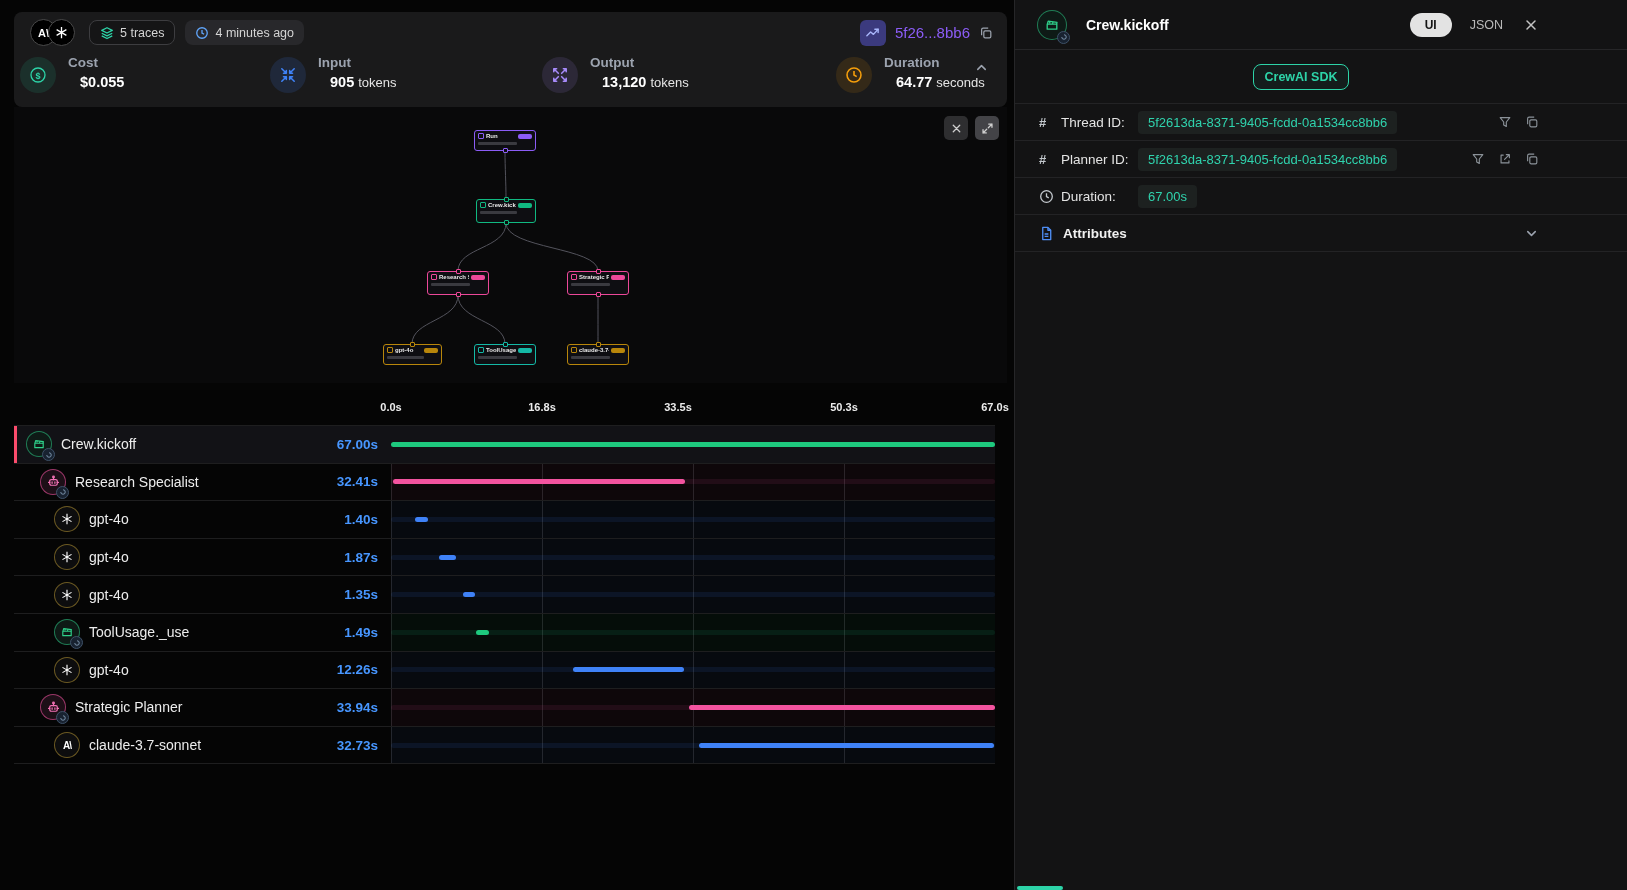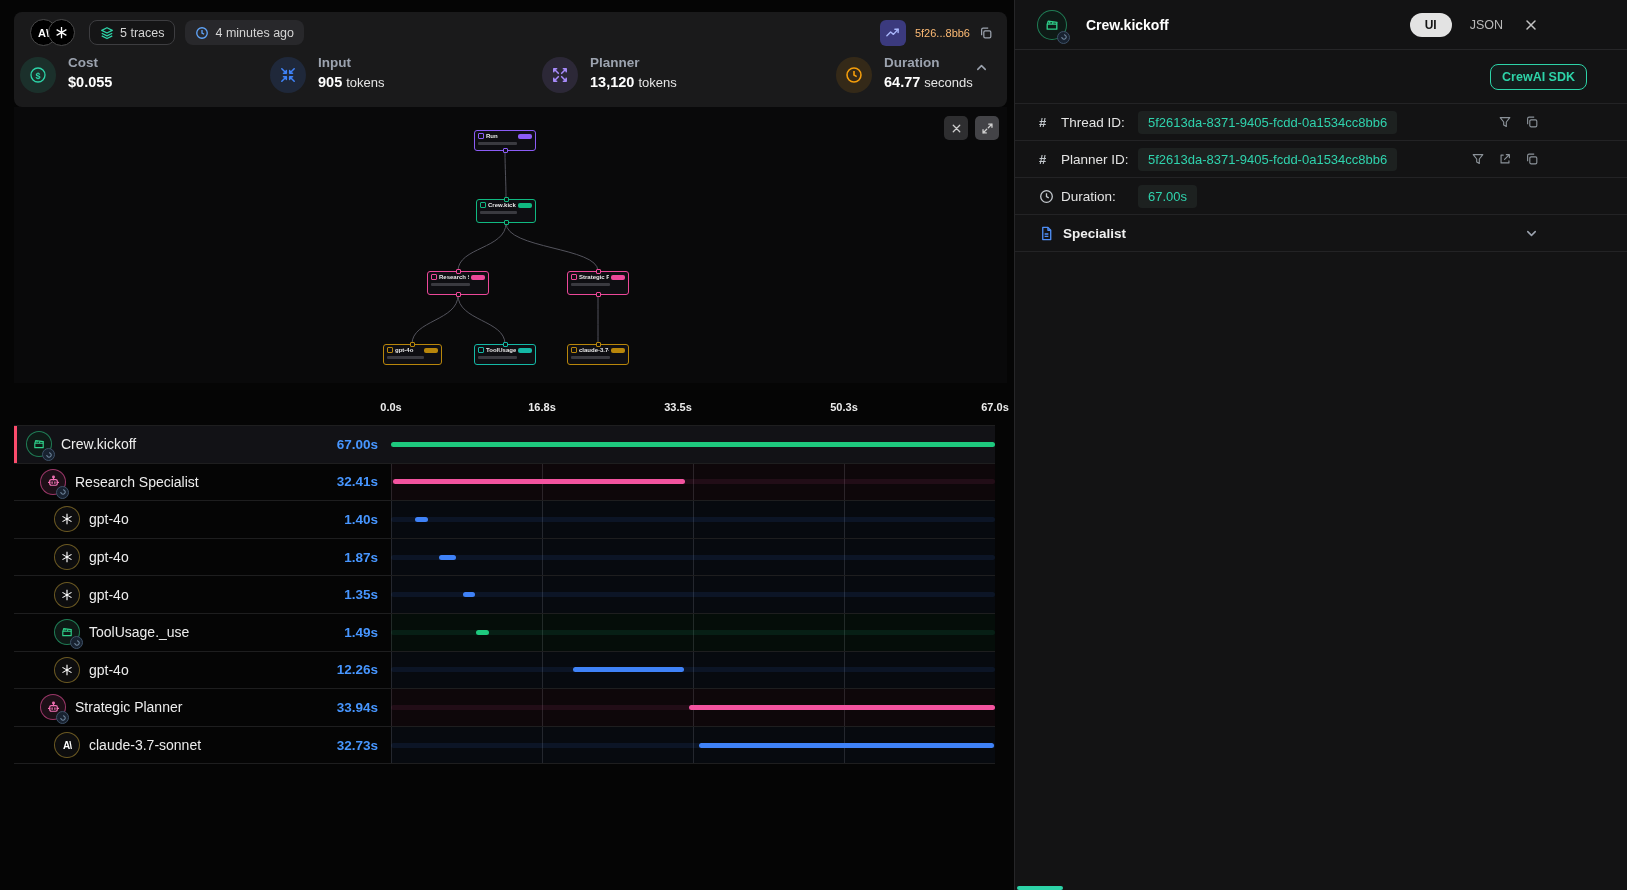--- a/index.html
+++ b/index.html
@@ -14,28 +14,28 @@
   .topcard { position:absolute; left:14px; top:12px; width:993px; height:95px; background:#1a1a1b; border-radius:8px; }
   .topcard-row1 { position:relative; height:41px; display:flex; align-items:center; padding:0 14px 0 16px; }
   .avatars { display:flex; align-items:center; margin-right:14px; }
   .avatar { width:27px; height:27px; border-radius:50%; background:#000; border:1px solid #4a4a4a; display:flex; align-items:center; justify-content:center; font-weight:bold; color:#fff; font-size:11px; }
   .avatar + .avatar { margin-left:-9px; }
   .pill { display:flex; align-items:center; gap:6px; height:25px; padding:0 10px; border-radius:8px; font-size:12.5px; color:#d4d4d4; margin-right:10px; }
   .pill.bordered { border:1px solid #3d3d40; background:#151516; }
   .pill.filled { background:#28282b; }
   .row1-right { margin-left:auto; display:flex; align-items:center; gap:9px; }
   .chart-btn { width:26px; height:26px; border-radius:6px; background:#3b3a7e; display:flex; align-items:center; justify-content:center; color:#a8b6fb; cursor:pointer; }
-  .trace-short { font-size:11px; color:#fdba74; }
+  .trace-short { font-size:15px; color:#8b5cf6; }
   .copy-sm { color:#9ca3af; display:flex; cursor:pointer; }
 
   .metrics { position:relative; height:54px; }
   .metric { position:absolute; top:2px; display:flex; align-items:flex-start; gap:12px; }
   .metric-icon { width:36px; height:36px; border-radius:50%; display:flex; align-items:center; justify-content:center; margin-top:2px; }
   .metric-label { font-size:13.5px; font-weight:bold; color:#9ca3af; margin-bottom:4px; }
-  .metric-value { font-size:14.5px; font-weight:bold; color:#fff; }
+  .metric-value { font-size:14.5px; font-weight:bold; color:#fff;margin-left:12px; }
   .metric-suffix { font-size:13px; font-weight:normal; color:#e5e5e5; }
   .collapse-chevron { position:absolute; right:18px; top:2px; color:#9ca3af; cursor:pointer; }
 
   
   .graph-canvas { position:absolute; left:14px; top:107px; width:993px; height:276px; background:#09090a; }
   .graph-btns { position:absolute; right:8px; top:9px; display:flex; gap:7px; }
   .gbtn { width:24px; height:24px; border-radius:5px; display:flex; align-items:center; justify-content:center; color:#cfcfcf; cursor:pointer; }
   .gbtn.close { background:#2e2e30; }
   .gbtn.expand { background:#434347; }
   .edges { position:absolute; left:0; top:0; }
@@ -70,21 +70,21 @@
   .wf-bar { position:absolute; top:50%; height:5px; margin-top:-2.5px; border-radius:3px; min-width:11px; }
   .anthropic-glyph { font-weight:bold; color:#fff; font-size:10px; letter-spacing:-1px; }
 
   
   .panel { position:absolute; left:1014px; top:0; width:613px; height:890px; background:#131314; border-left:1px solid #262628; }
   .panel-header { display:flex; align-items:center; height:50px; padding:0 88px 0 22px; border-bottom:1px solid #262628; }
   .panel-title { font-size:14px; font-weight:bold; color:#fff; margin-left:10px; flex:1; }
   .tab-ui { background:#e3e3e3; color:#141414; font-size:12px; font-weight:bold; border-radius:999px; padding:5px 15px; cursor:pointer; }
   .tab-json { color:#b9b9b9; font-size:12.5px; margin-left:18px; cursor:pointer; }
   .panel-close { color:#c4c4c4; margin-left:20px; display:flex; cursor:pointer; }
-  .sdk-row { display:flex; justify-content:flex-end; align-items:center; height:53px; padding-right:40px; }
+  .sdk-row { display:flex; justify-content:center; align-items:center; height:53px; padding-right:40px; }
   .sdk-badge { border:1px solid #2dd4a8; color:#2dd4a8; background:rgba(45,212,168,.06); font-size:12.5px; font-weight:bold; padding:5px 11px; border-radius:8px; cursor:pointer; }
   .field-row { display:flex; align-items:center; height:37px; padding:0 88px 0 24px; border-top:1px solid #232325; }
   .field-ic { width:17px; color:#c3c8cd; display:flex; flex:none; font-size:13px; font-weight:bold; }
   .field-label { width:77px; flex:none; font-size:13.5px; color:#e3e3e3; margin-left:5px; }
   .field-chip { background:#1d2120; color:#2fd3ad; font-size:13px; padding:4px 10px; border-radius:4px; white-space:nowrap; cursor:default; }
   .field-actions { margin-left:auto; display:flex; gap:13px; color:#8b9299; }
   .field-actions span { display:flex; cursor:pointer; }
   .attr-row { display:flex; align-items:center; height:38px; padding:0 88px 0 24px; border-top:1px solid #232325; border-bottom:1px solid #232325; cursor:pointer; }
   .attr-label { font-size:13.5px; font-weight:bold; color:#f0f0f0; margin-left:9px; flex:1; }
   .attr-chevron { color:#9ca3af; display:flex; }
@@ -174,21 +174,21 @@
           </div>
           <div class="metric" style="left: 528px;">
             <div class="metric-icon" style="background:rgba(167,139,250,0.13);color:#a78bfa;">
               <span style="width:18px;height:18px;color:#a78bfa;display:flex;">
                 <svg width="18" height="18" viewBox="0 0 16 16" fill="none" stroke="currentColor" stroke-width="1.4" stroke-linecap="round" stroke-linejoin="round">
                   <path d="M6.5 6.5 2.5 2.5M2.5 5V2.5H5M9.5 6.5 13.5 2.5M11 2.5h2.5V5M6.5 9.5 2.5 13.5M2.5 11v2.5H5M9.5 9.5 13.5 13.5M11 13.5h2.5V11"></path>
                 </svg>
               </span>
             </div>
      <div>
-       <div class="metric-label">Planner</div>
+       <div class="metric-label">Output</div>
        <div class="metric-value"><span>13,120</span> <span class="metric-suffix">tokens</span></div>
      </div>
           </div>
           <div class="metric" style="left: 822px;">
             <div class="metric-icon" style="background:rgba(245,158,11,0.12);color:#f59e0b;">
               <span style="width:18px;height:18px;color:#f59e0b;display:flex;">
                 <svg width="18" height="18" viewBox="0 0 16 16" fill="none" stroke="currentColor" stroke-width="1.4">
                   <circle cx="8" cy="8" r="6.2"></circle>
                   <path d="M8 4.5V8l2.4 1.4"></path>
                 </svg>
@@ -603,21 +603,21 @@
         </div>
       </div>
     <div class="attr-row">
       <span style="color:#4f8ff7;display:flex;">
         <svg width="15" height="15" viewBox="0 0 16 16" fill="none" stroke="currentColor" stroke-width="1.4" stroke-linejoin="round">
             <path d="M4 1.5h5.5l3 3v10H4Z"></path>
             <path d="M9.5 1.5v3h3"></path>
             <path d="M6 8.5h4M6 11h4"></path>
           </svg>
       </span>
-      <span class="attr-label">Specialist</span>
+      <span class="attr-label">Attributes</span>
       <span class="attr-chevron">
         <svg width="15" height="15" viewBox="0 0 16 16" fill="none" stroke="currentColor" stroke-width="1.6" stroke-linecap="round" stroke-linejoin="round">
             <path d="M4 6l4 4 4-4"></path>
           </svg>
       </span>
     </div>
     <div class="scroll-sliver"></div>
   </div>
 </div>
 

